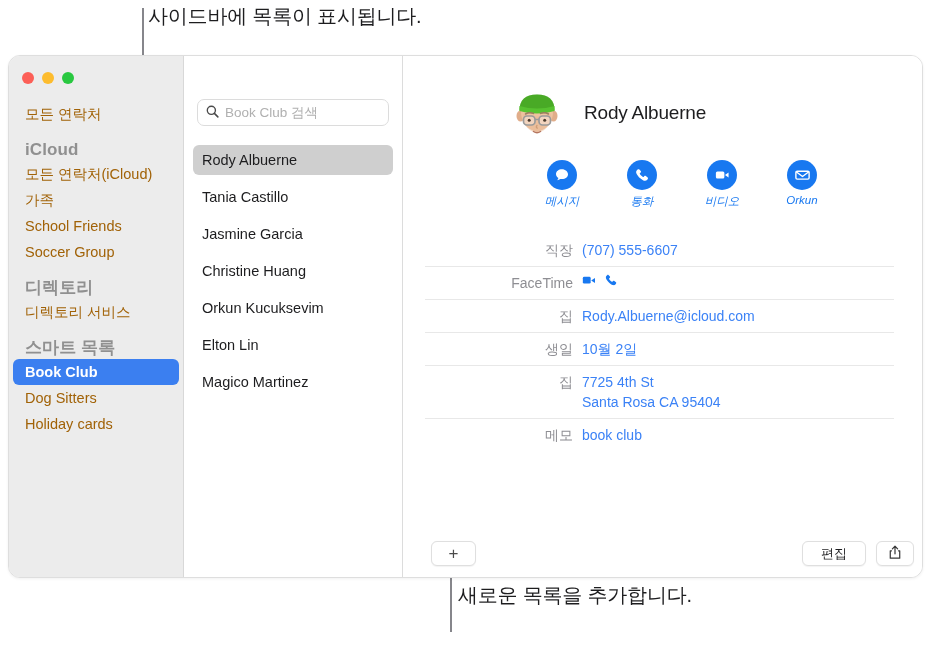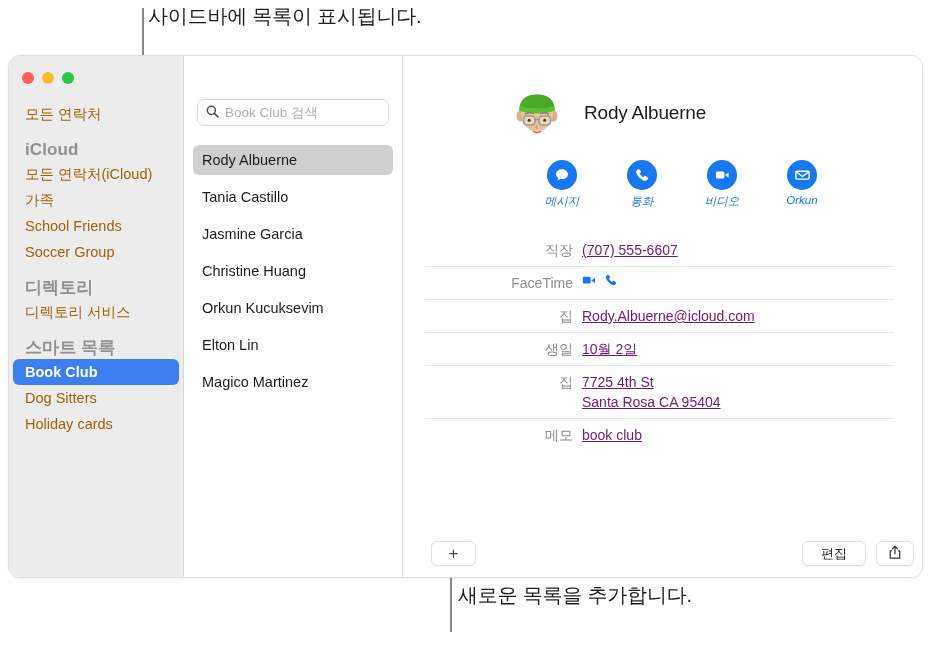--- a/index.html
+++ b/index.html
@@ -231,26 +231,25 @@
     width: 148px;
     text-align: right;
     font-size: 14px;
     color: #8e8e93;
     padding-right: 9px;
     flex-shrink: 0;
     line-height: 20px;
   }
   .field-value {
     font-size: 14px;
-    color: #701a75;
+    color: #3b82f6;
     line-height: 20px;
     display: flex;
     align-items: flex-end;
     gap: 7px;
-    text-decoration: underline;
   }
   .field-value .vline { display: block; }
 
   
   #bottom-bar {
     position: absolute;
     left: 0;
     right: 0;
     bottom: 0;
     height: 44px;

